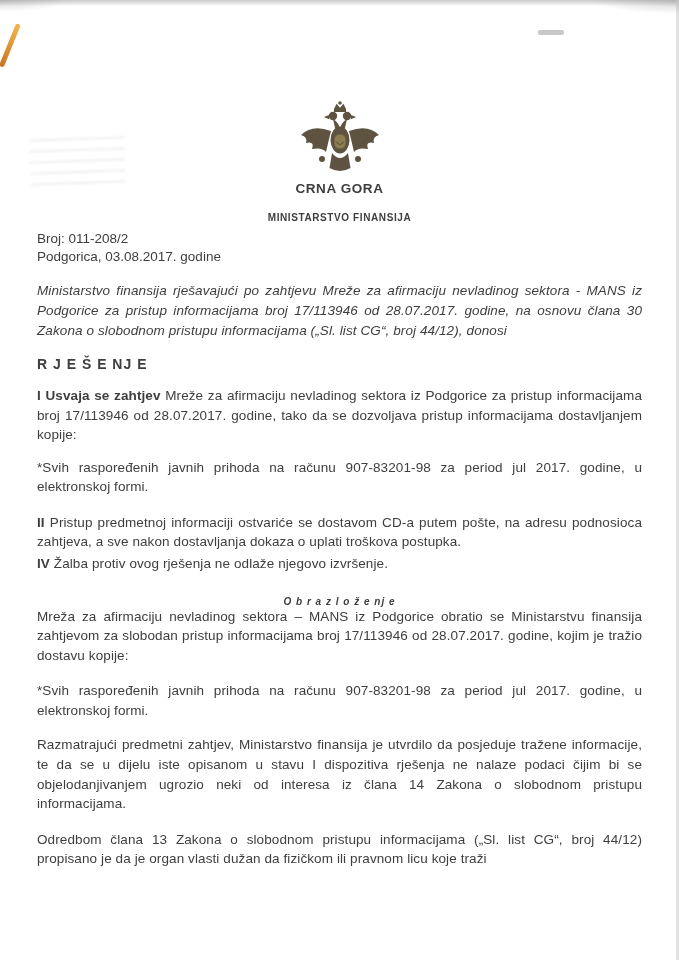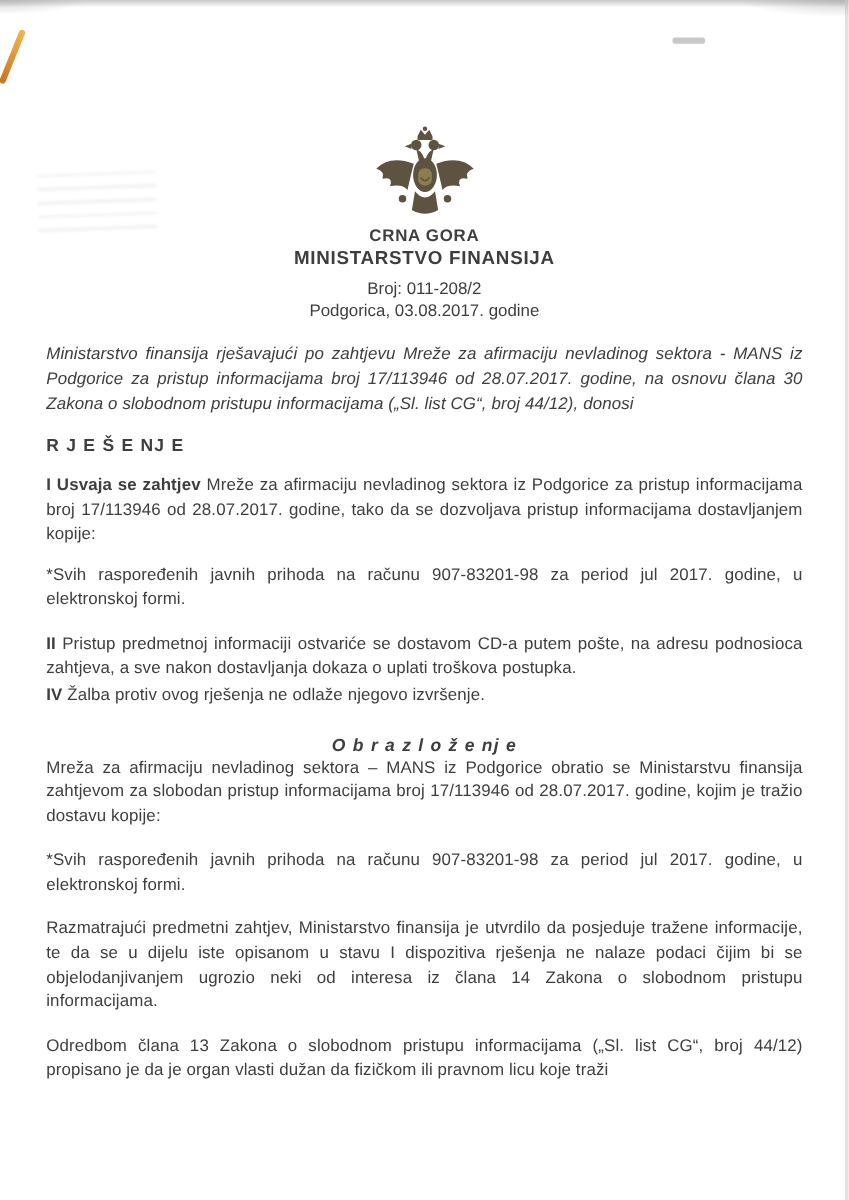--- a/index.html
+++ b/index.html
@@ -29,27 +29,27 @@
     border-radius:3px;transform:rotate(22deg);transform-origin:top center;
   }
   .faint-stamp{
     position:absolute;left:30px;top:132px;width:95px;height:52px;
     background:repeating-linear-gradient(0deg, rgba(110,112,125,.22) 0 2px, transparent 2px 11px);
     filter:blur(1.2px);opacity:.5;transform:rotate(-2deg);
   }
   .doc-header{padding-top:100px;text-align:center;}
   .crest{display:block;line-height:0;}
   .country{font-weight:bold;font-size:13.5px;letter-spacing:.6px;margin-top:5px;}
-  .ministry{font-weight:bold;font-size:15px;letter-spacing:.6px;margin-top:2px;text-align:center;}
+  .ministry{font-weight:bold;font-size:10px;letter-spacing:.6px;margin-top:16px;text-align:center;}
   .meta{margin-top:8px;font-size:13.5px;line-height:1.2;}
-  .meta div{margin:0 0 2px 0;text-align:center;}
+  .meta div{margin:0 0 2px 0;}
   p{font-size:13.5px;line-height:1.45;margin:0;text-align:justify;letter-spacing:.1px;}
   p.intro{margin-top:16px;font-style:italic;}
   .center-title{font-size:14px;font-weight:bold;margin:16px 0 0 0;letter-spacing:1px;}
-  .expl-title{font-size:14px;font-weight:bold;font-style:italic;text-align:center;margin:22px 0 0 0;letter-spacing:1px;}
+  .expl-title{font-size:10px;font-weight:bold;font-style:italic;text-align:center;margin:22px 0 0 0;letter-spacing:1px;}
   p.item1{margin-top:14px;}
   p.bullet{margin-top:13px;}
   p.item2{margin-top:16px;}
   p.item3{margin-top:2px;}
   p.item4{margin-top:2px;}
   p.expl1{}
   p.bullet2{margin-top:16px;}
   p.expl2{margin-top:15px;}
   p.expl3{margin-top:16px;}
   b{font-weight:bold;}

